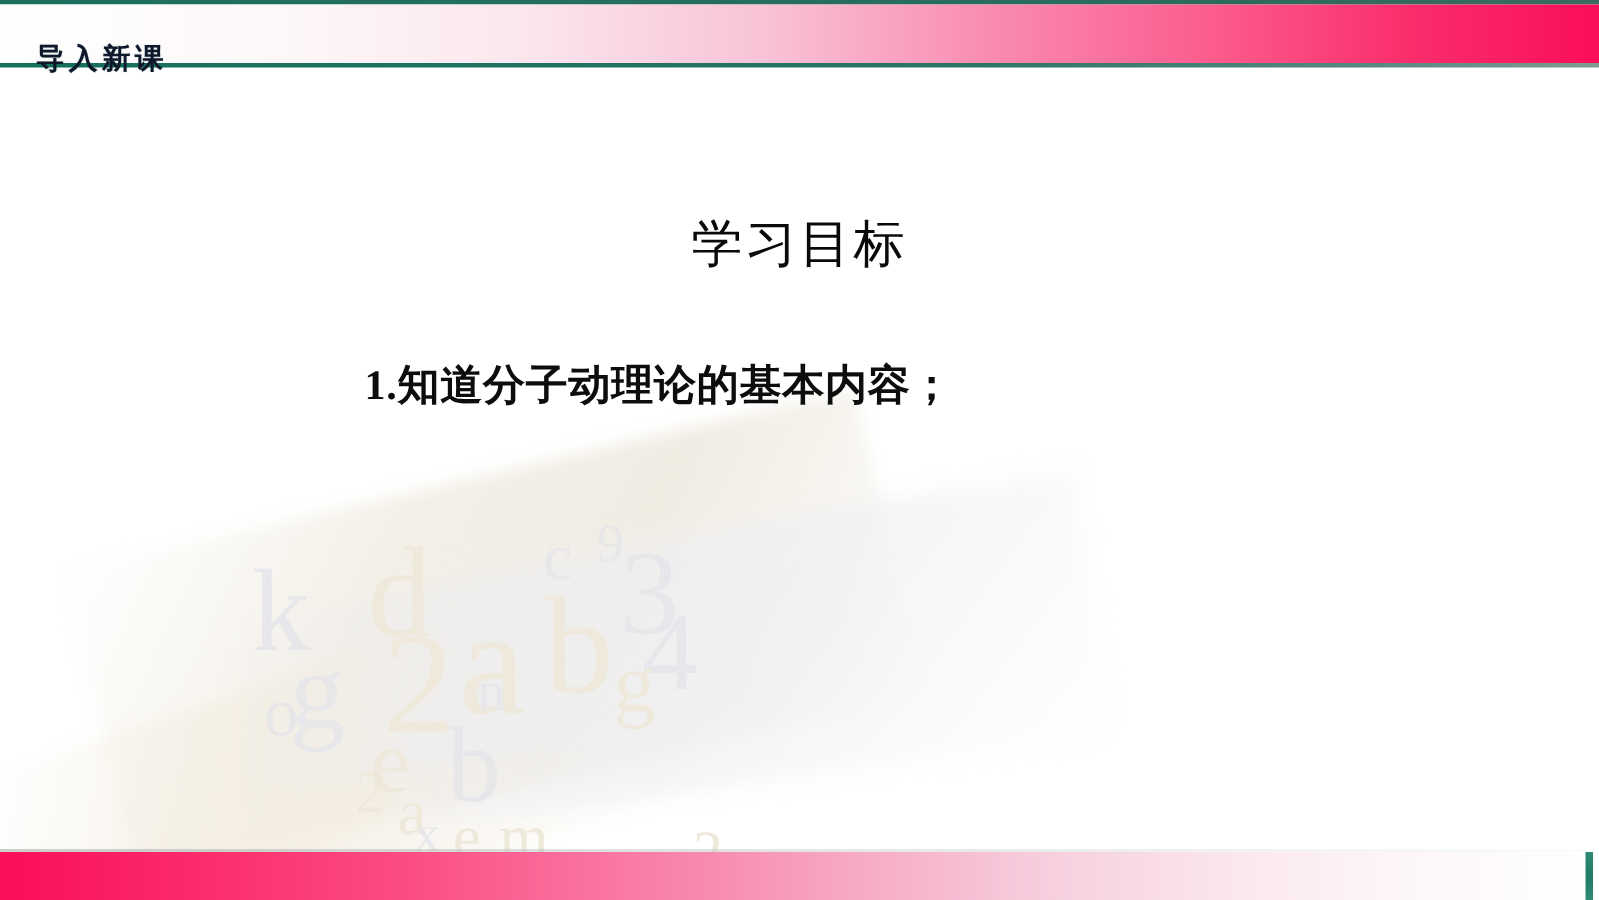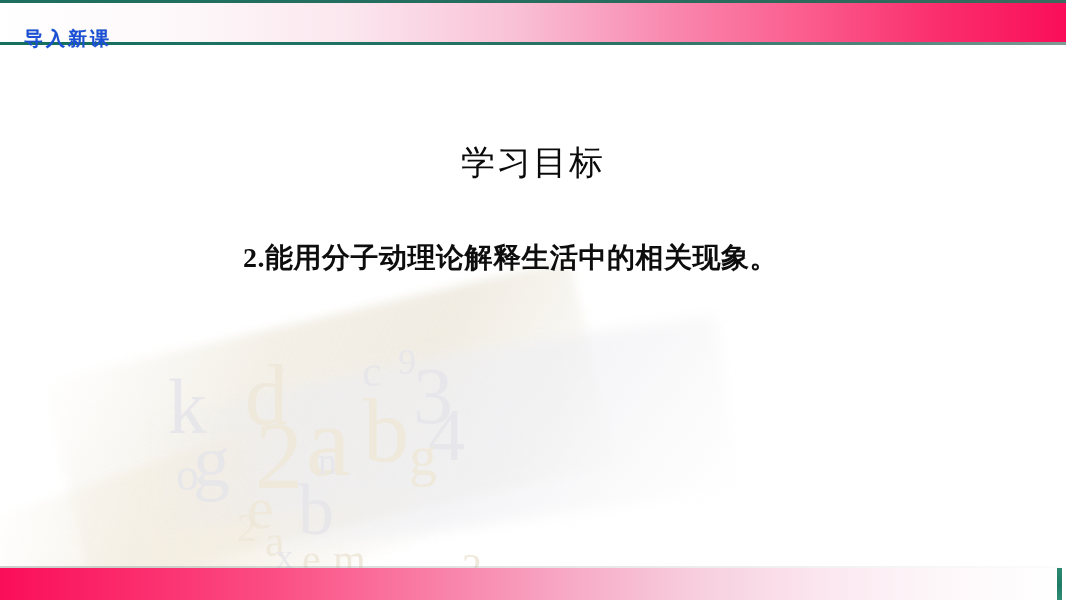--- a/index.html
+++ b/index.html
@@ -130,21 +130,21 @@
       #15705e 0%, #1d7263 30%, #2b7366 60%, #56877f 85%, #7f9b95 100%);
   }
   .section-label {
     position: absolute;
     left: 24px;
     top: 26px;
     font-family: "Liberation Sans", sans-serif;
     font-size: 19px;
     font-weight: bold;
     letter-spacing: 3px;
-    color: #1d4ed8;
+    color: #0f172a;
     z-index: 5;
     text-shadow: 0 0 1px rgba(19,112,97,0.35);
   }
 
   
   .bottom-bar {
     position: absolute;
     left: 0;
     top: 568px;
     width: 1060px;
@@ -247,20 +247,20 @@
   </div>
 
   <div class="top-rule-green"></div>
   <div class="top-bar"></div>
   <div class="header-rule"></div>
   <div class="section-label">导入新课</div>
 
   <div class="slide-title">学习目标</div>
 
   <div class="objective-list">
-    <div class="objective-item">2.能用分子动理论解释生活中的相关现象。</div>
+    <div class="objective-item">1.知道分子动理论的基本内容；</div>
   </div>
 
   <div class="bottom-rule-top"></div>
   <div class="bottom-bar"></div>
   <div class="bottom-green-tab"></div>
 
 </div>
 
 </body></html>

